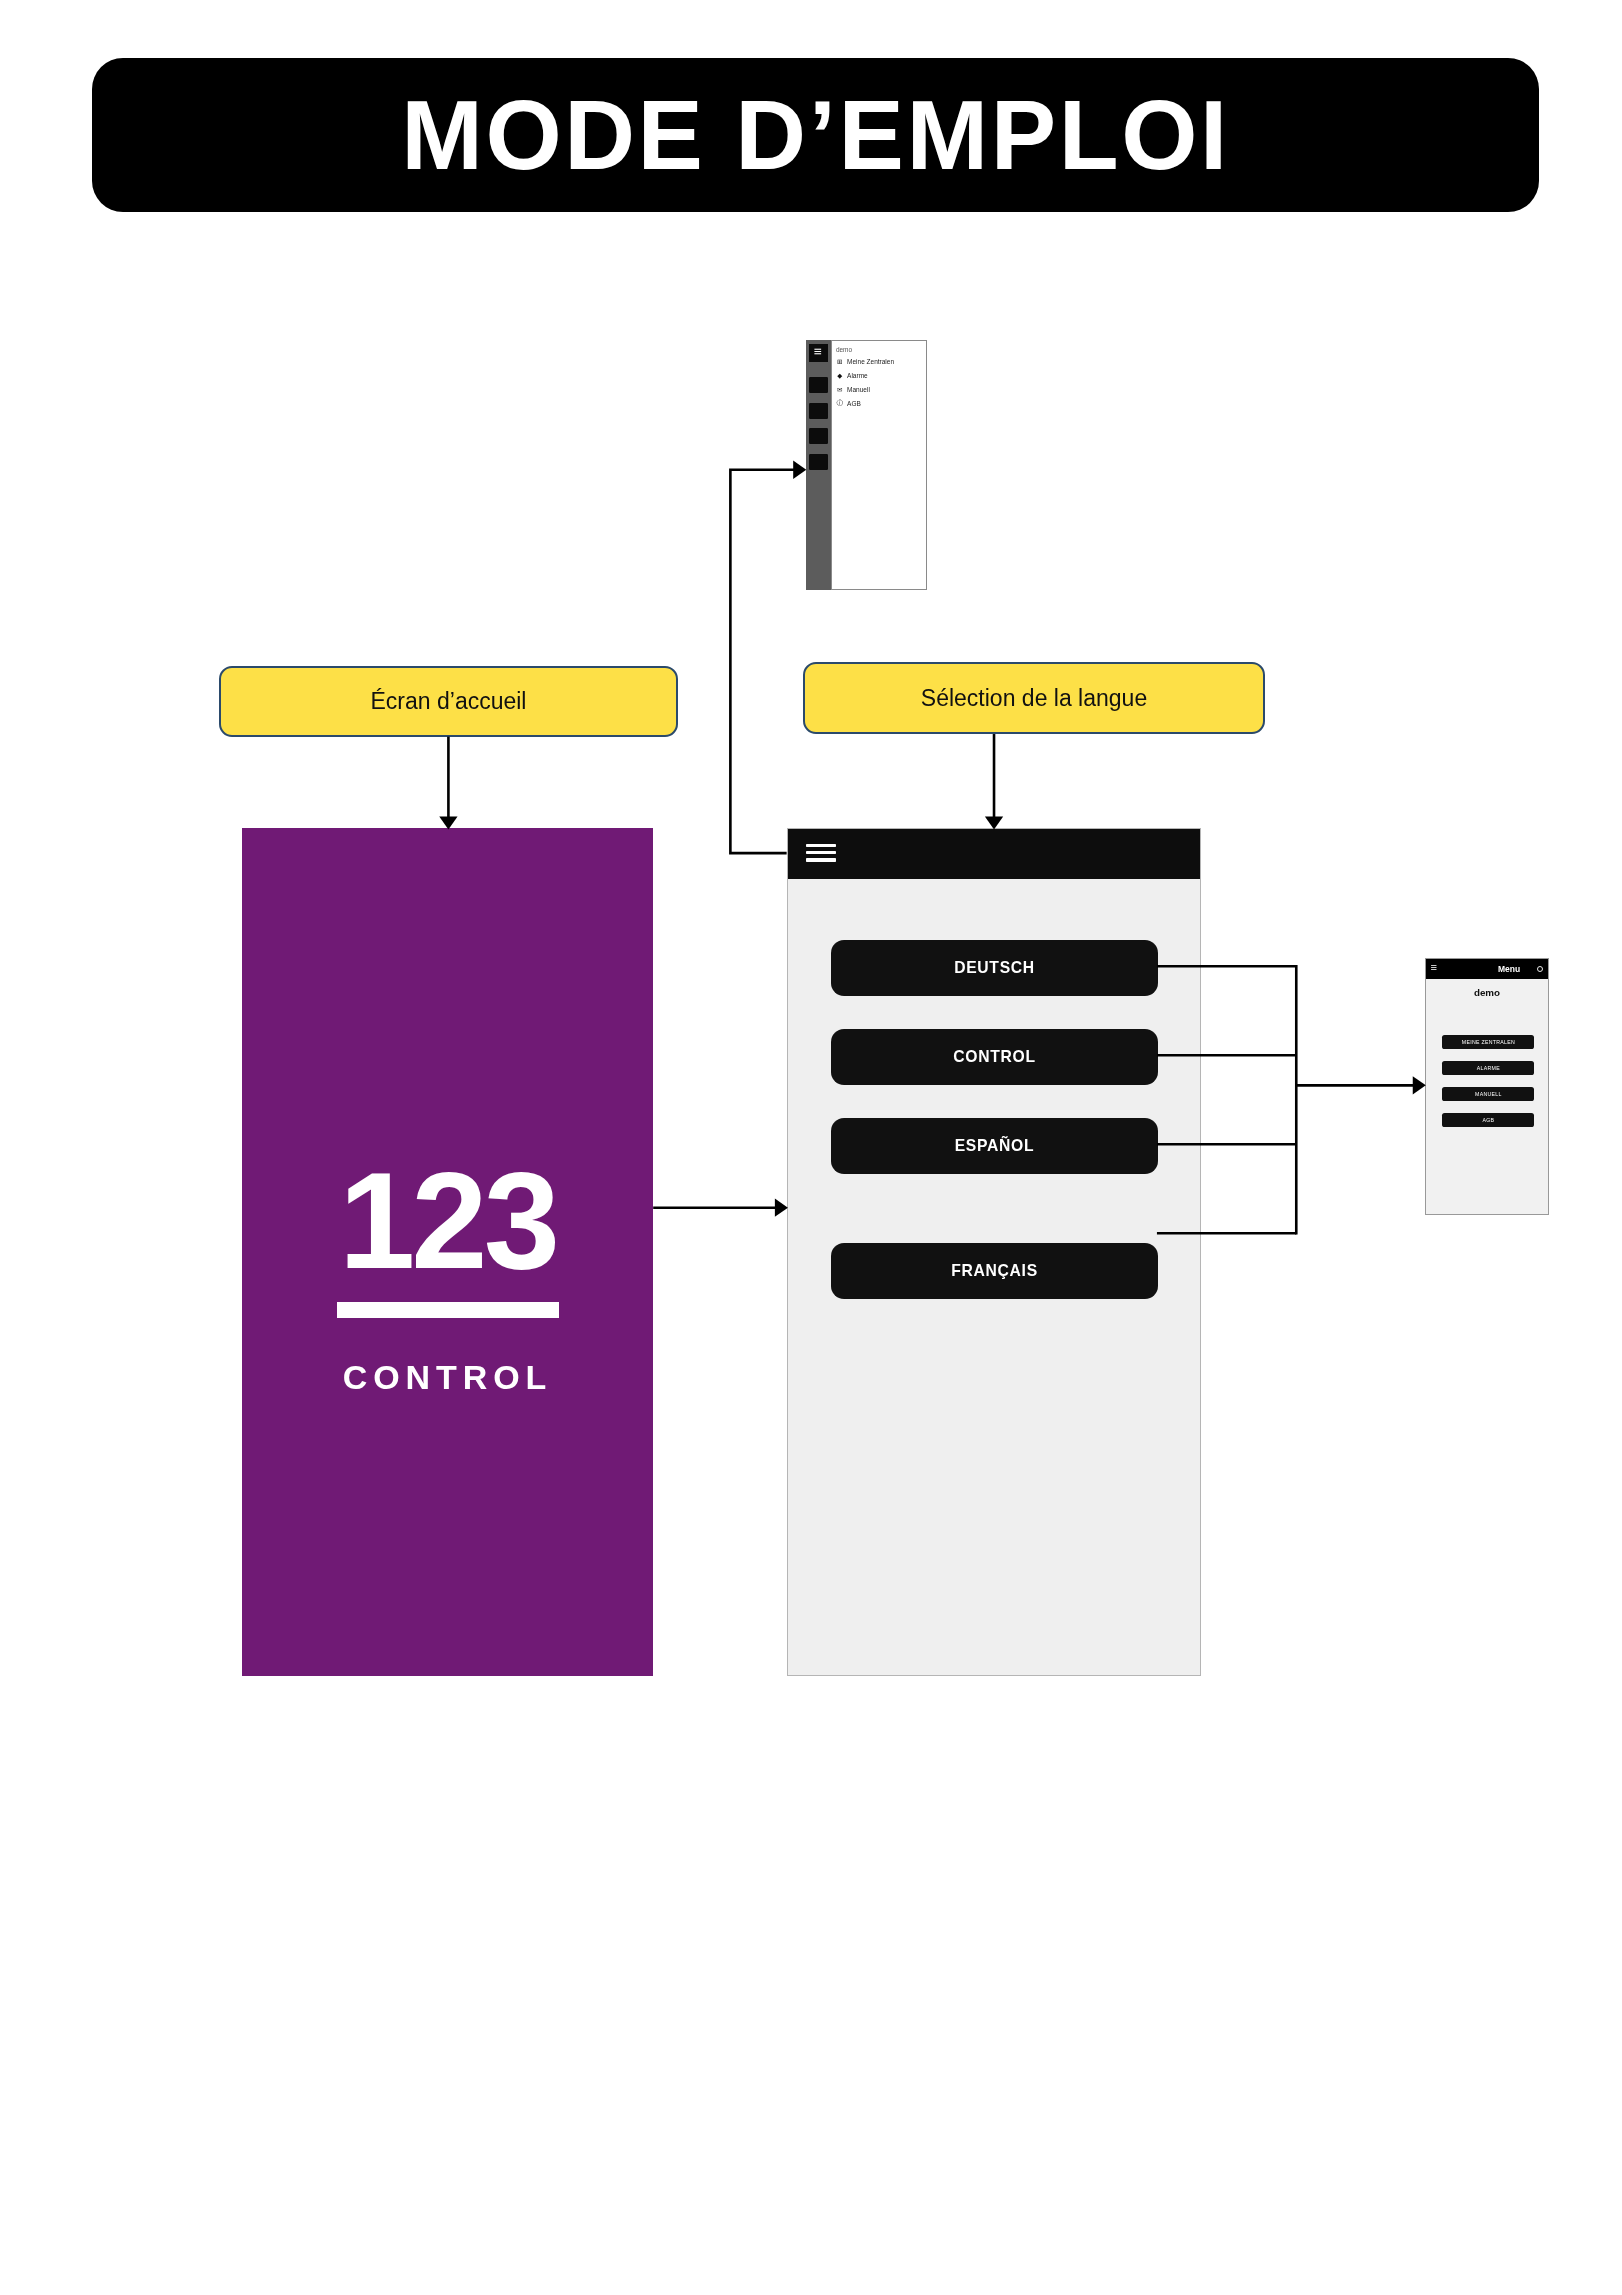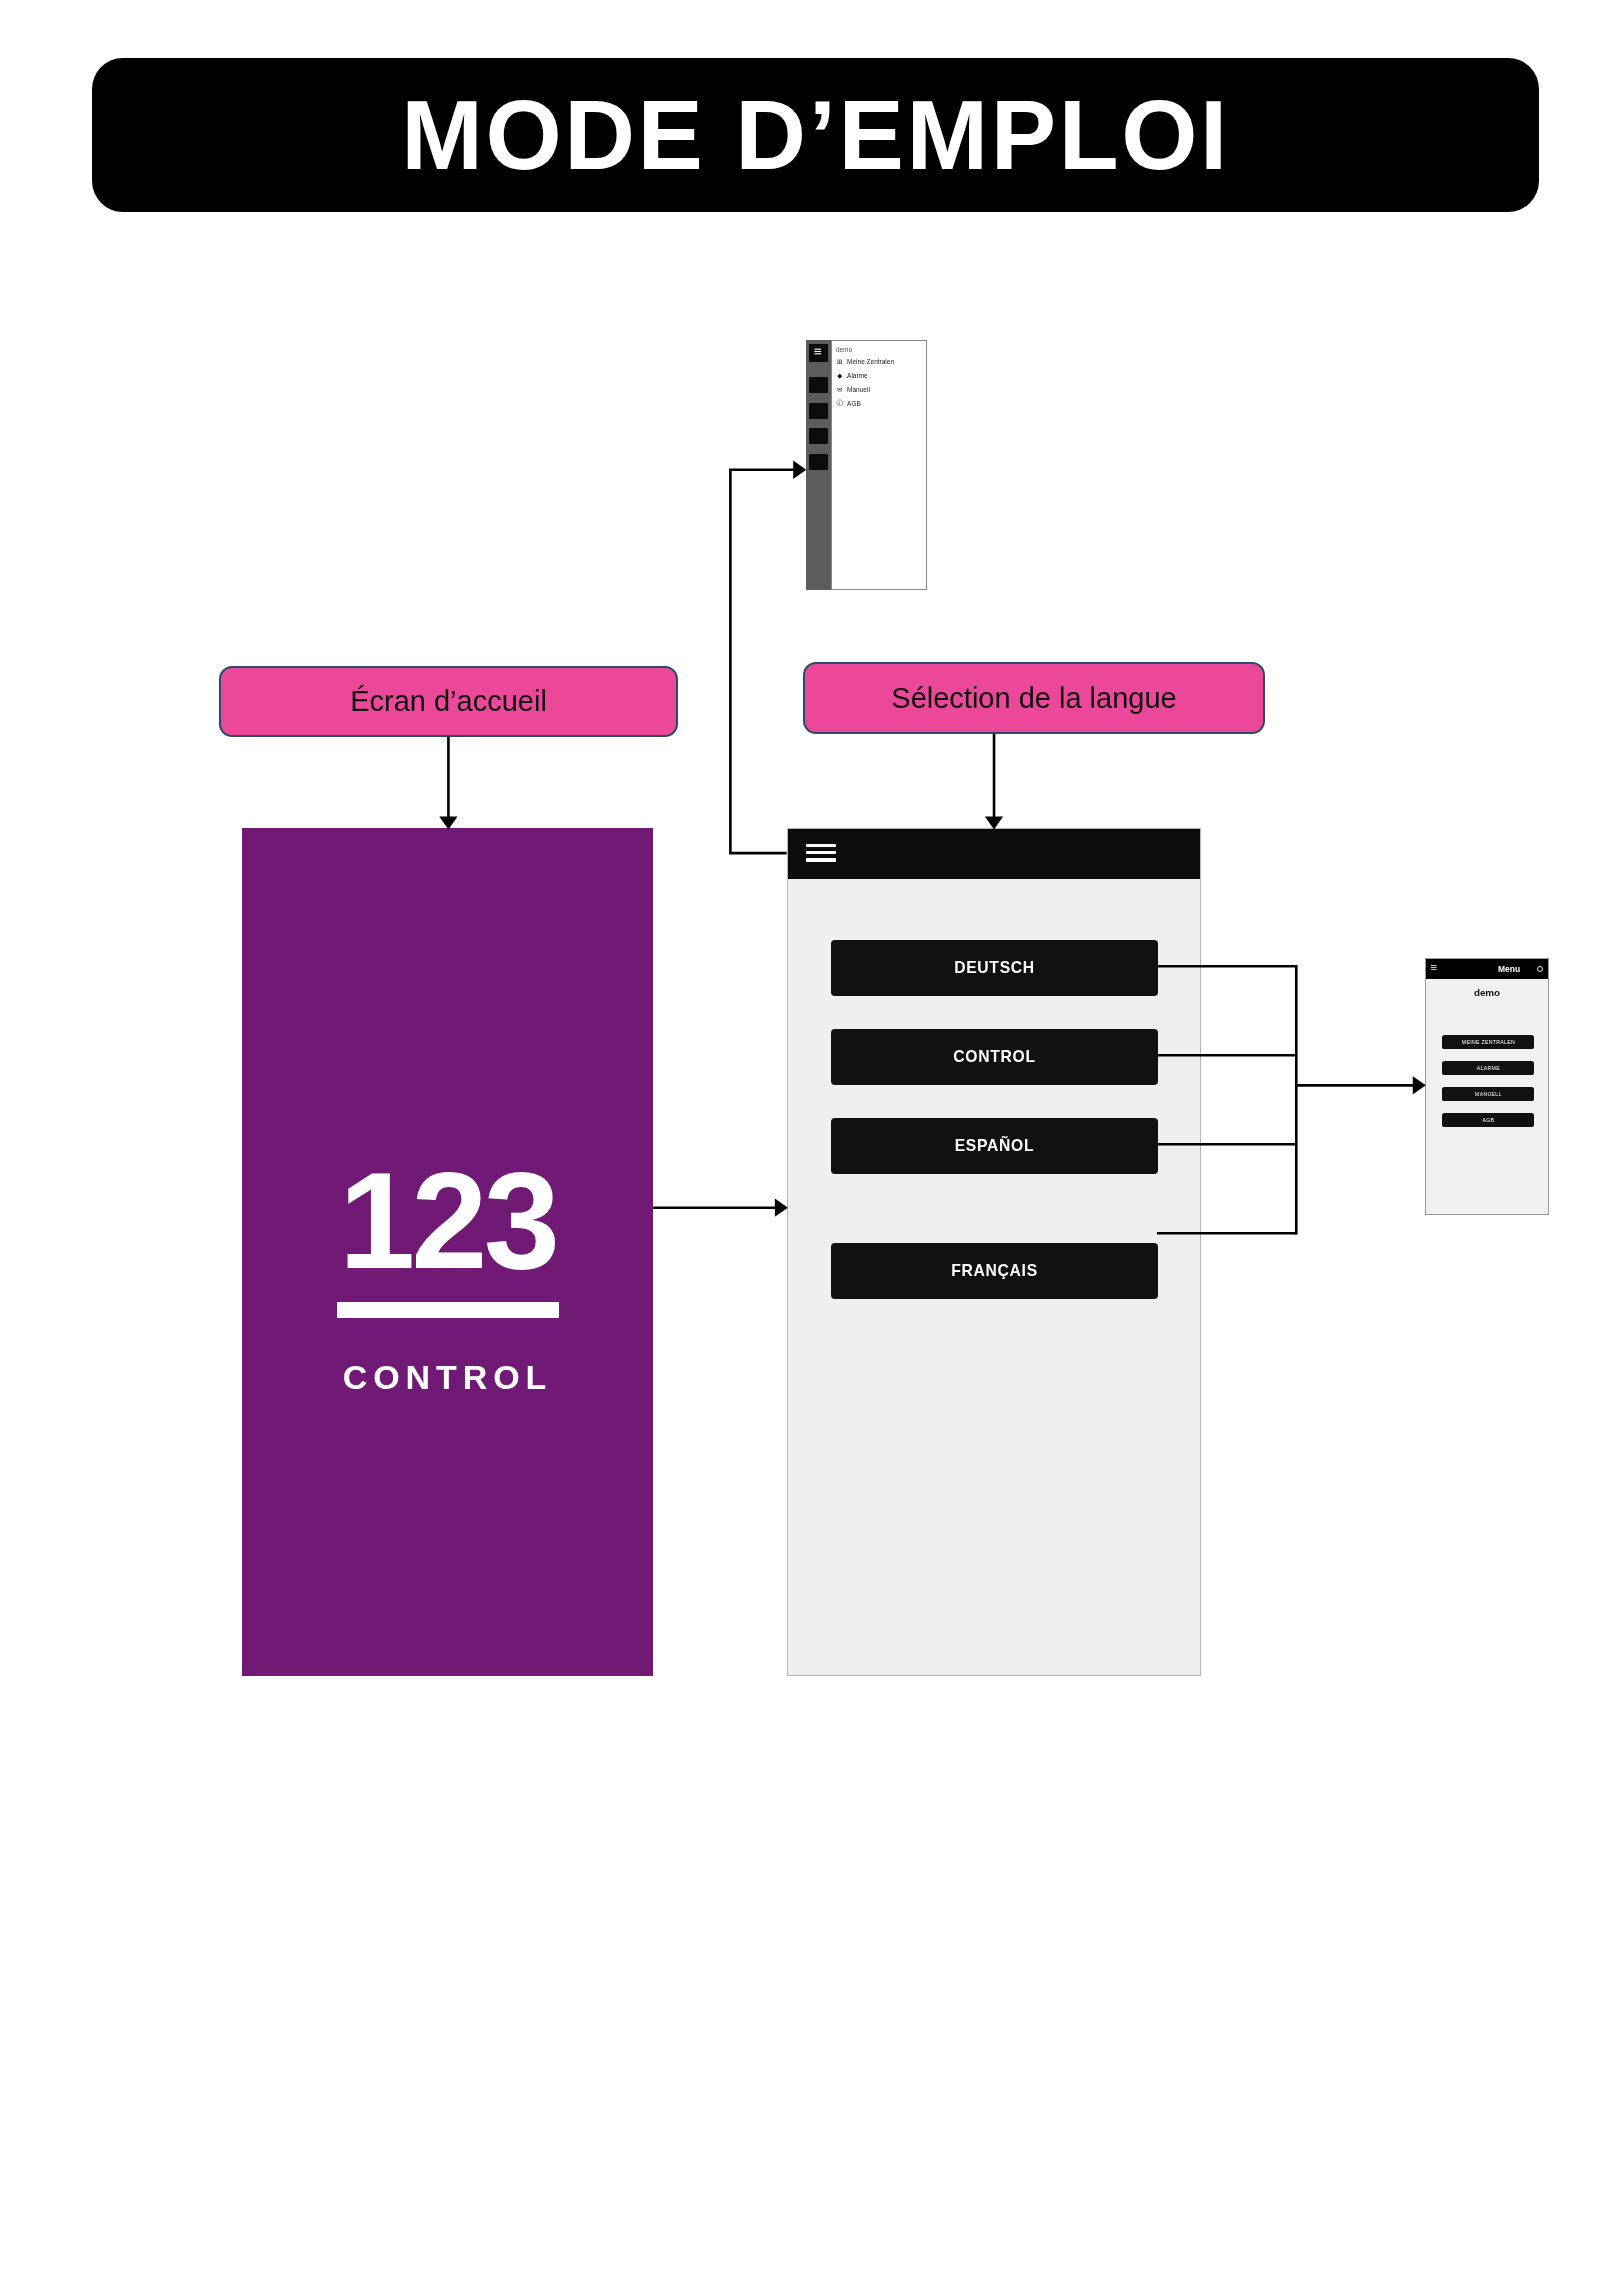--- a/index.html
+++ b/index.html
@@ -13,23 +13,23 @@
     position:absolute; left:92px; top:58px; width:1447px; height:154px;
     background:#000; border-radius:31px;
     display:flex; align-items:center; justify-content:center;
   }
   .banner-title {
     color:#fff; font-size:98px; font-weight:900; letter-spacing:2.6px; white-space:nowrap;
   }
 
   
   .callout {
-    position:absolute; background:#ec4899; border:2.6px solid #2b4a6b; border-radius:13px;
-    display:flex; align-items:center; justify-content:center;
-    font-size:29px; color:#111;
+    position:absolute; background:#fde047; border:2.6px solid #2b4a6b; border-radius:13px;
+    display:flex; align-items:center; justify-content:center;
+    font-size:23px; color:#111;
   }
   #callout-home { left:219px; top:666px; width:459px; height:71px; }
   #callout-lang { left:803px; top:662px; width:462px; height:72px; }
 
   
   .drawer-shot {
     position:absolute; left:806px; top:340px; width:120px; height:250px; background:#fff;
   }
   .drawer-strip {
     position:absolute; left:0; top:0; width:25px; height:100%; background:#5c5c5c;
@@ -59,21 +59,21 @@
 
   
   .phone-lang {
     position:absolute; left:787px; top:828px; width:414px; height:848px;
     background:#efefef; border:1.3px solid #b5b5b5;
   }
   .lang-topbar { position:absolute; left:0; top:0; width:100%; height:50px; background:#0d0d0d; }
   .hamb { position:absolute; left:18.3px; top:15px; width:30px; height:19.6px; }
   .hamb i { display:block; height:3.3px; background:#fff; margin-bottom:3.9px; border-radius:0.7px; }
   .lang-btn {
-    position:absolute; left:43px; width:327px; height:56px; background:#111; border-radius:4px;
+    position:absolute; left:43px; width:327px; height:56px; background:#111; border-radius:13px;
     color:#fff; font-weight:bold; font-size:15.7px; letter-spacing:0.7px;
     display:flex; align-items:center; justify-content:center;
   }
   #btn-de { top:111px; } #btn-en { top:200px; } #btn-es { top:289px; } #btn-fr { top:378px;margin-top:36px; }
 
   
   .phone-menu {
     position:absolute; left:1425px; top:958px; width:124px; height:257px;
     background:#f1f1f1; border:0.7px solid #999;
   }

